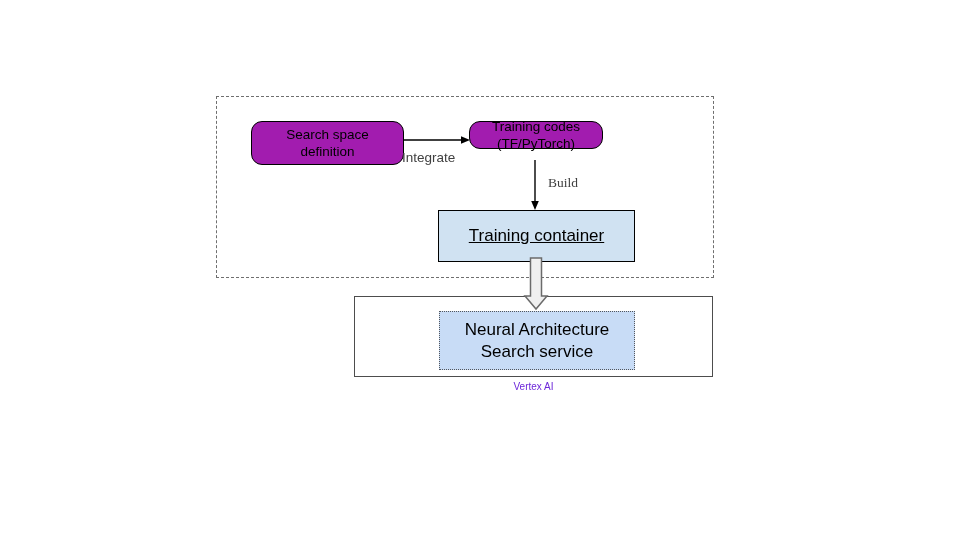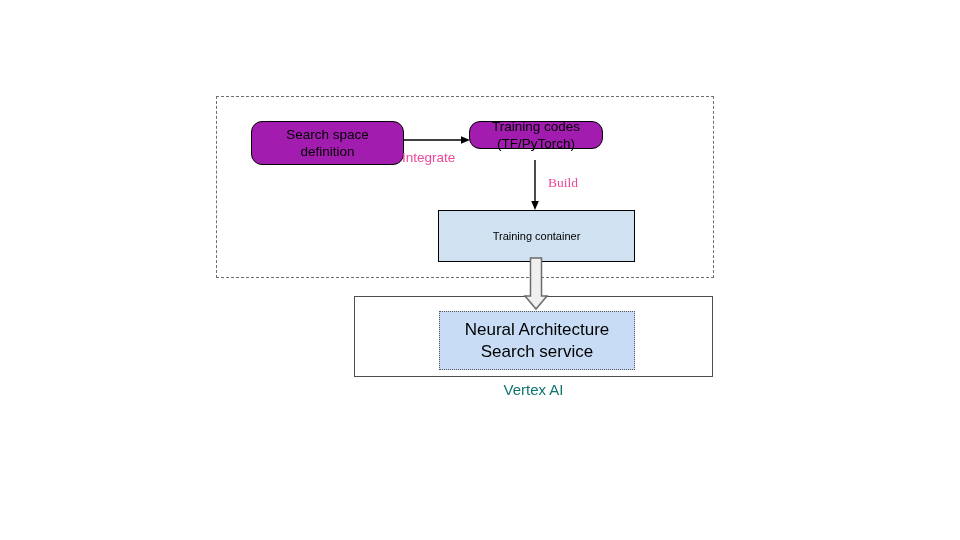--- a/index.html
+++ b/index.html
@@ -57,49 +57,50 @@
     border: 1.4px solid #000000;
     border-radius: 11px;
     background: #a21caf;
     font-size: 13.5px;
   }
 
   
   .box-fill-blue {
     border: 1.4px solid #000000;
     background: #d0e2f2;
-    font-size: 11px;
+    font-size: 17px;
+    text-decoration: underline;
   }
 
   
   .box-dotted-blue {
     border: 1.6px dotted #53565c;
     background: #c8dcf6;
     font-size: 17px;
   }
 
   
   .conn {
     position: absolute;
   }
   .conn svg {
     display: block;
     overflow: visible;
   }
   .edge-label {
     position: absolute;
     font-size: 13.5px;
-    color: #ec4899;
+    color: #404040;
     white-space: nowrap;
   }
 
   .caption {
     position: absolute;
-    font-size: 15px;
-    color: #0f766e;
+    font-size: 10px;
+    color: #6d28d9;
     white-space: nowrap;
     text-align: center;
   }
 
   
   #group-build      { left: 216px; top: 96px;  width: 498px; height: 182px; }
   #group-vertex     { left: 354px; top: 296px; width: 359px; height: 81px; }
 
   #node-search      { left: 251px; top: 121px; width: 153px; height: 44px; }
   #node-code        { left: 469px; top: 121px; width: 134px; height: 28px; }

